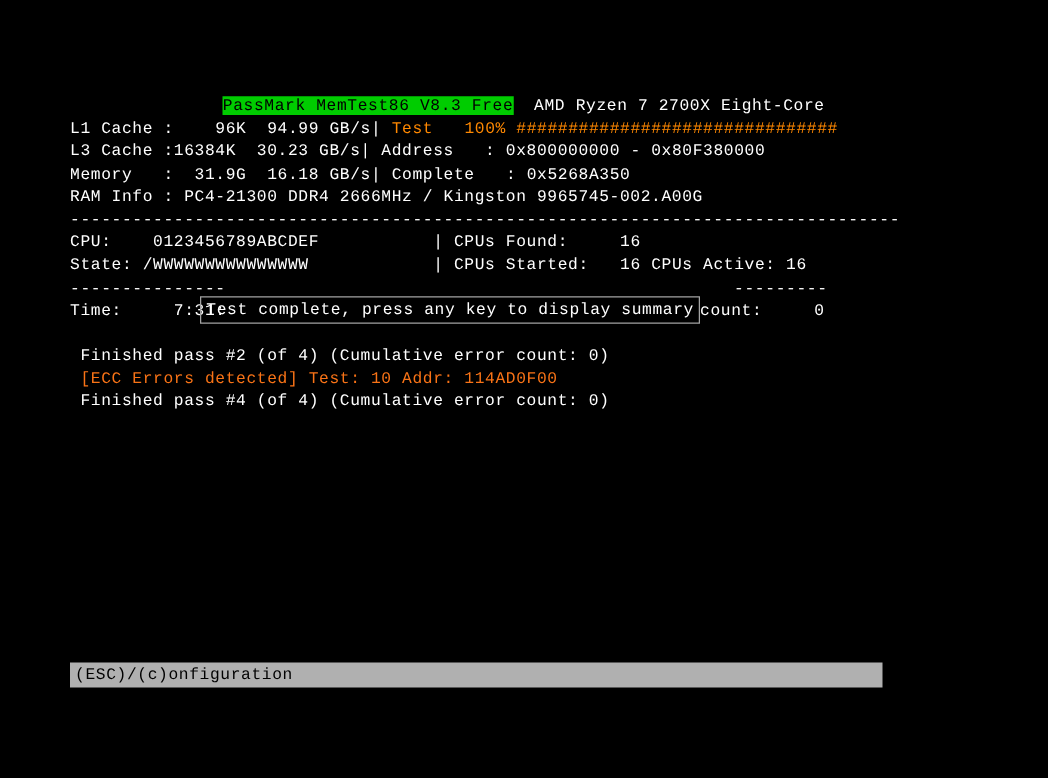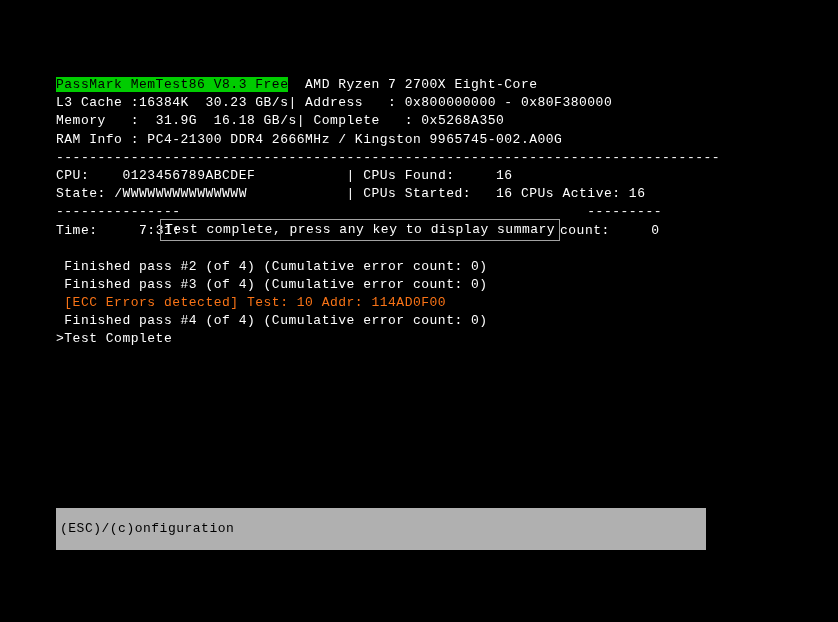--- a/index.html
+++ b/index.html
@@ -14,20 +14,21 @@
       font-family: 'Courier New', monospace;
       font-size: 13px;
       color: #ffffff;
       padding: 76px 56px 0 56px;
       position: relative;
       line-height: 1.4;
       letter-spacing: 0.5px;
     }
     .title-row {
       white-space: pre;
+      text-align: center;
     }
     .green-bg {
       background: #00cc00;
       color: #000000;
     }
     .green-text {
       color: #00cc00;
     }
     .orange-text {
       color: #ff8800;
@@ -46,21 +47,21 @@
     .row {
       white-space: pre;
     }
     .footer-bar {
       position: absolute;
       left: 56px;
       bottom: 72px;
       width: 650px;
       background: #b0b0b0;
       color: #000000;
-      padding: 12px 4px;
+      padding: 1px 4px;
       white-space: pre;
     }
     .content {
       position: relative;
     }
     .special-row {
       position: relative;
       height: 18px;
     }
     .special-text-before {
@@ -85,20 +86,21 @@
     }
   </style>
 </head>
 <body>
 
 <div class="content">
 
   <div class="title-row"><span class="green-bg">PassMark MemTest86 V8.3 Free</span>  <span>AMD Ryzen 7 2700X Eight-Core</span></div>
 
 
+  <div class="row"><span>L1 Cache :</span>    <span>96K</span>  <span>94.99 GB/s</span>| <span class="orange-text">Test</span>   <span class="orange-text">100%</span> <span class="orange-text">###############################</span></div>
 
 
   <div class="row"><span>L3 Cache :</span><span>16384K</span>  <span>30.23 GB/s</span>| <span>Address</span>   : <span>0x800000000 - 0x80F380000</span></div>
 
   <div class="row"><span>Memory   :</span>  <span>31.9G</span>  <span>16.18 GB/s</span>| <span>Complete</span>   : <span>0x5268A350</span></div>
 
   <div class="row"><span>RAM Info :</span> <span>PC4-21300 DDR4 2666MHz / Kingston 9965745-002.A00G</span></div>
 
   <div class="divider">--------------------------------------------------------------------------------</div>
 
@@ -110,20 +112,18 @@
 
   <div class="special-row">
     <span class="special-text-before"><span>Time:</span>     <span>7:31:</span></span>
     <span class="special-box">Test complete, press any key to display summary</span>
     <span class="special-text-after"><span>count:</span>     <span>0</span></span>
   </div>
 
   <div style="height:18px"></div>
 
   <div class="row"> Finished pass #2 (of 4) (Cumulative error count: 0)</div>
-  <div class="row"> Finished pass #3 (of 4) (Cumulative error count: 0)</div>
   <div class="row red-text"> [ECC Errors detected] Test: 10 Addr: 114AD0F00</div>
   <div class="row"> Finished pass #4 (of 4) (Cumulative error count: 0)</div>
-  <div class="row">&gt;Test Complete</div>
 
 </div>
 
 <div class="footer-bar">(ESC)/(c)onfiguration</div>
 
 </body></html>

